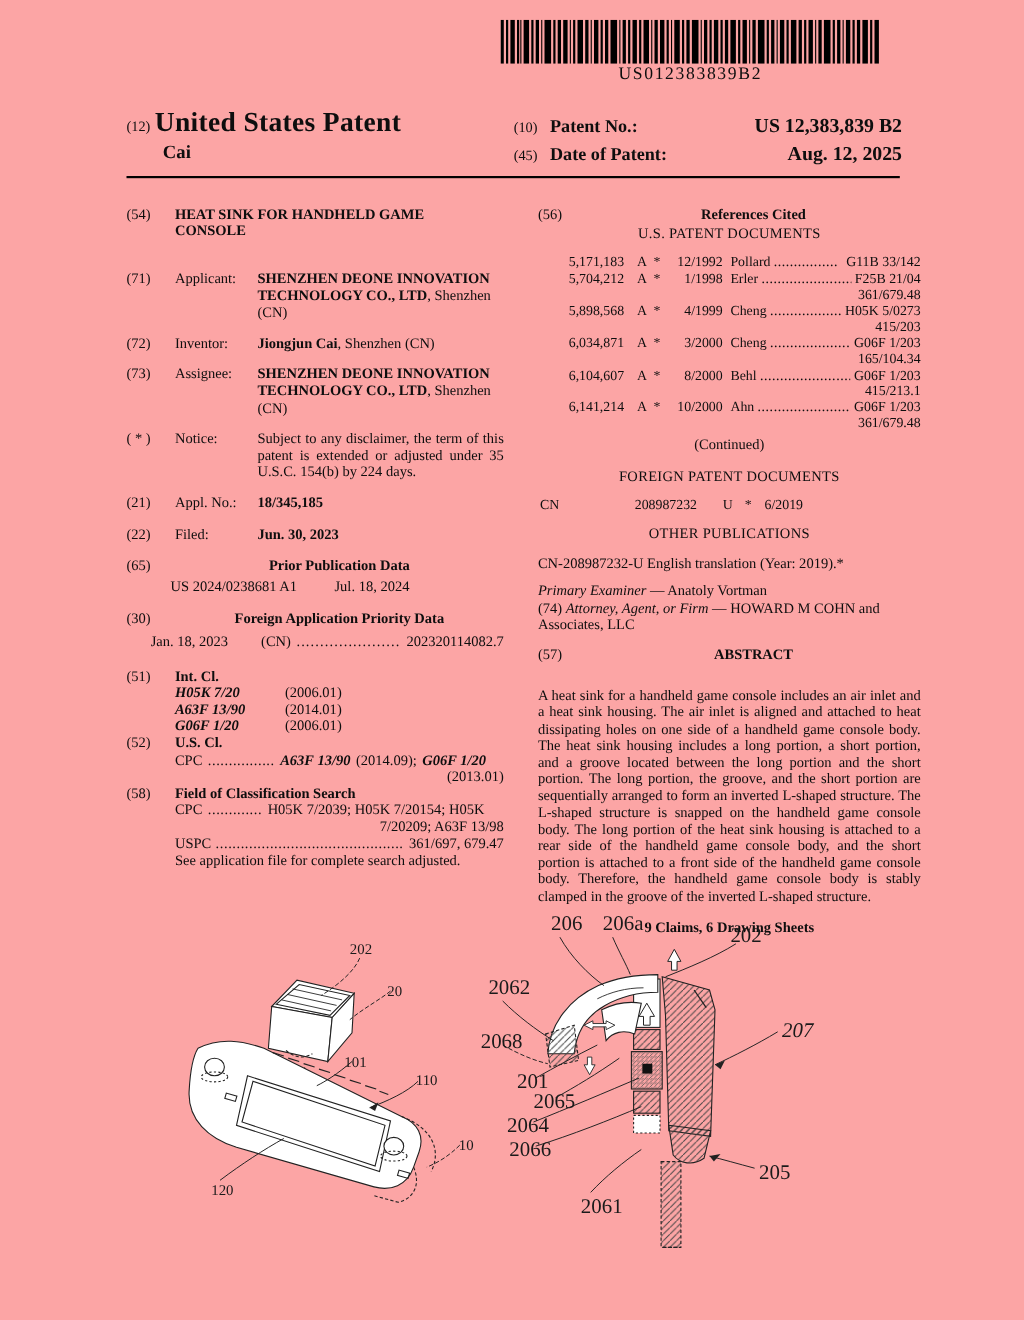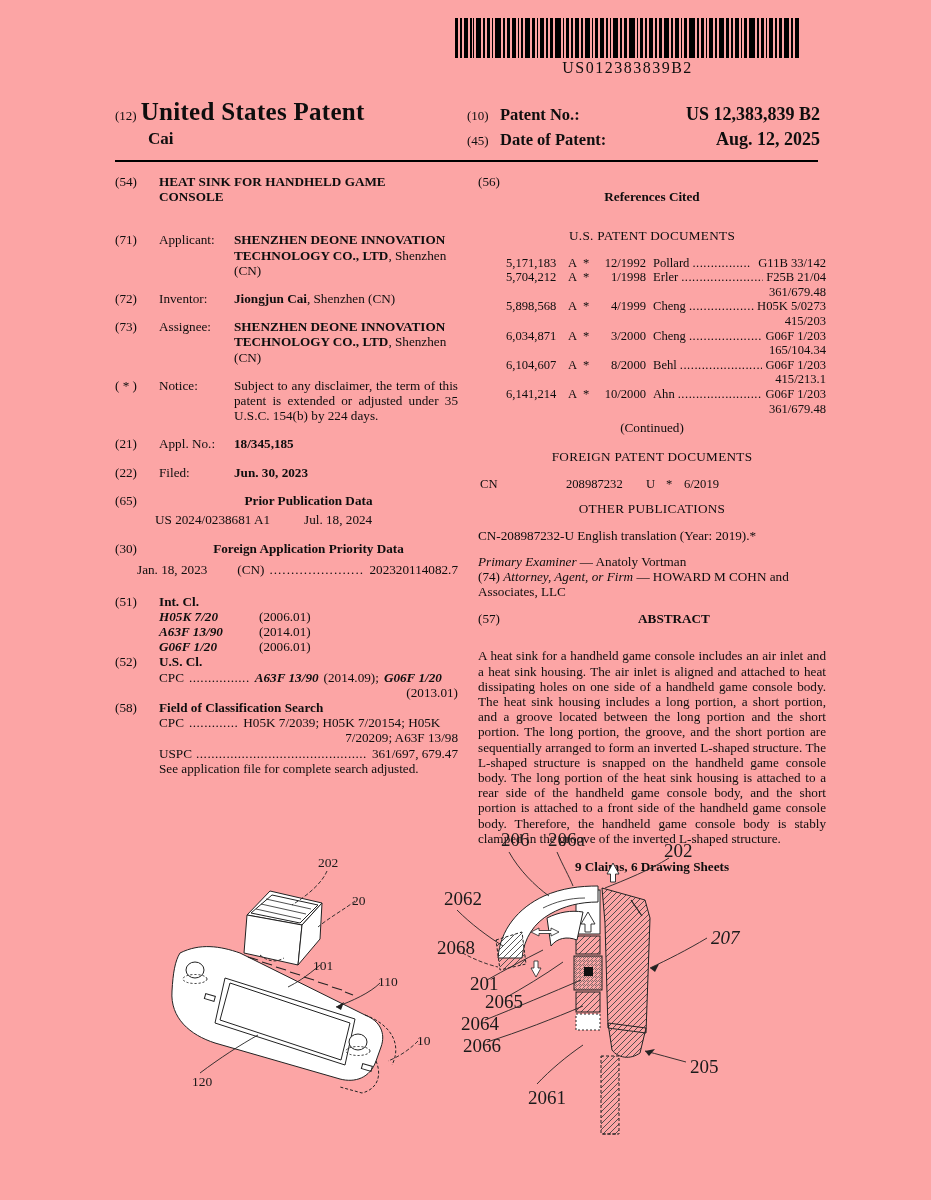--- a/index.html
+++ b/index.html
@@ -15,21 +15,21 @@
   .inid{font-size:13px;}
   .h-title{font-size:25px;font-weight:bold;letter-spacing:.3px;}
   .h-inventor{font-size:17px;font-weight:bold;margin:3px 0 0 33px;}
   .h-right{flex:1;padding-top:6px;}
   .h-row{display:flex;align-items:baseline;margin-bottom:4px;}
   .h-row .inid{width:33px;}
   .h-lbl{font-size:16.5px;font-weight:bold;}
   .h-val{margin-left:auto;font-size:18px;font-weight:bold;white-space:nowrap;}
   .rule{position:absolute;left:115px;top:160px;width:703px;border-top:2px solid #000;}
   
-  .cols{position:absolute;left:115px;top:174px;width:705px;display:flex;gap:20px;
+  .cols{position:absolute;left:115px;top:187px;width:705px;display:flex;gap:31px;
         font-size:13.2px;line-height:15.2px;}
   .col{width:343px;}
   .col.right{width:348px;}
   .entry{display:flex;margin-bottom:13px;}
   .code{width:44px;flex:none;}
   .ebody{flex:1;min-width:0;}
   .lv{display:flex;}
   .lbl{width:75px;flex:none;}
   .val{flex:1;min-width:0;}
   b,.bold{font-weight:bold;}
@@ -233,21 +233,21 @@
       <div class="uspc-line">
         <span>USPC</span>
         <span class="uspc-dots">.............................................</span>
         <span>361/697, 679.47</span>
       </div>
       <div class="note-line">See application file for complete search adjusted.</div>
     </div>
 
     <div class="col right">
 
-      <div class="entry" style="margin-bottom:24px;flex-direction:column;">
+      <div class="entry" style="margin-bottom:2px;">
         <span class="code">(56)</span>
         <div class="ebody center bold">References Cited</div>
       </div>
       <div class="sec-head">U.S. PATENT DOCUMENTS</div>
 
       <div class="ref-table">
         <div class="ref-row">
           <span class="r-num">5,171,183</span>
           <span class="r-kind">A</span>
           <span class="r-star">*</span>

